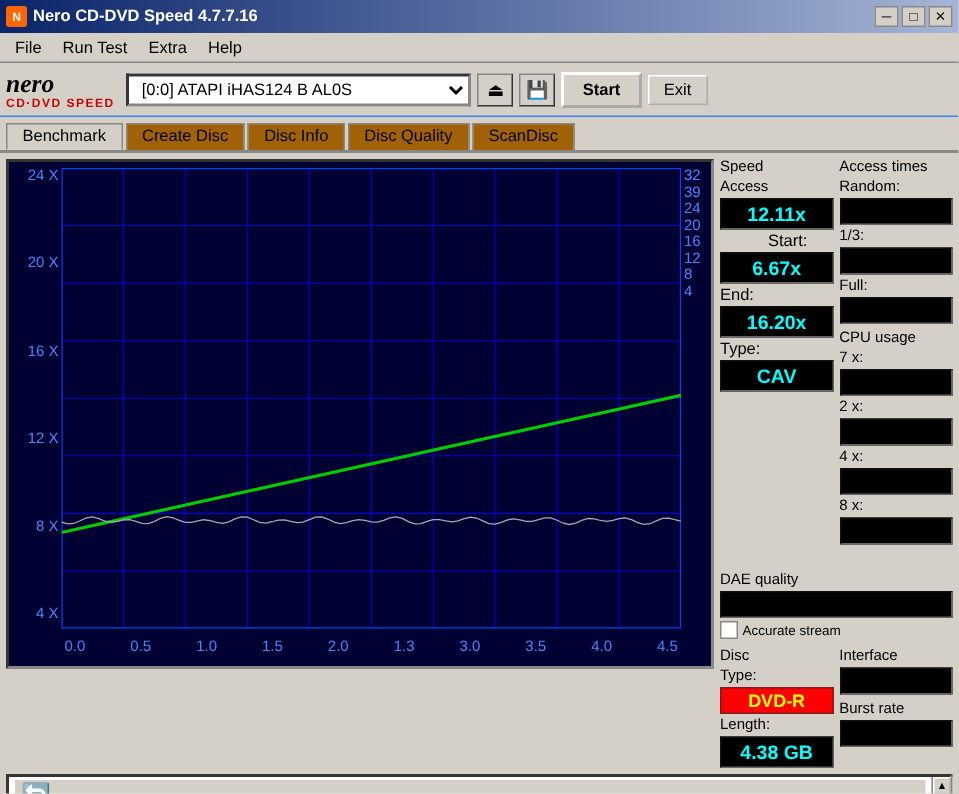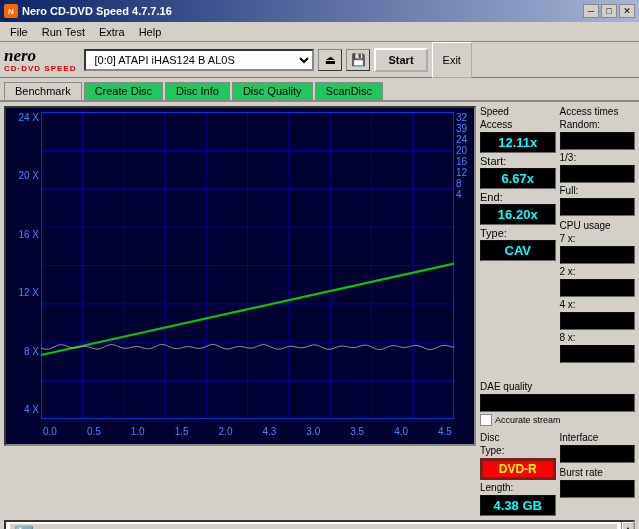--- a/index.html
+++ b/index.html
@@ -14,51 +14,51 @@
     
     
     .menu-bar { background: #d4d0c8; height: 20px; display: flex; align-items: center; padding: 0 4px; border-bottom: 1px solid #888; gap: 2px; text-align: right; }
     .menu-item { padding: 1px 6px; font-size: 11px; cursor: pointer; }
     
     
     .toolbar { background: #d4d0c8; height: 36px; display: flex; align-items: center; padding: 2px 4px; gap: 4px; border-bottom: 1px solid #3b82f6; }
     .device-combo { width: 230px; height: 22px; border: 2px inset #888; background: white; padding: 0 4px; font-size: 11px; }
     .toolbar-icon-btn { width: 24px; height: 22px; background: #d4d0c8; border: 1px outset #888; display: flex; align-items: center; justify-content: center; cursor: pointer; font-size: 12px; }
     .start-btn { background: #d4d0c8; border: 2px outset #fff; padding: 2px 12px; font-size: 11px; cursor: pointer; font-weight: bold; height: 24px; }
-    .exit-btn { background: #d4d0c8; border: 1px outset #fff; padding: 2px 10px; font-size: 11px; cursor: pointer; height: 36px; }
+    .exit-btn { background: #d4d0c8; border: 1px outset #fff; padding: 2px 10px; font-size: 11px; cursor: pointer; height: 20px; }
     
     
     .nero-logo { display: flex; flex-direction: column; align-items: flex-start; margin-right: 4px; }
     .nero-top { font-size: 16px; font-weight: bold; color: #000; font-style: italic; line-height: 1; }
     .nero-bottom { font-size: 9px; color: #cc0000; font-weight: bold; letter-spacing: 1px; }
     
     
     .tabs { background: #d4d0c8; display: flex; padding: 4px 4px 0 4px; border-bottom: 2px solid #888; }
-    .tab { padding: 2px 10px; font-size: 11px; border: 1px solid #888; border-bottom: none; background: #22c55e; cursor: pointer; margin-right: 2px; }
+    .tab { padding: 2px 10px; font-size: 11px; border: 1px solid #888; border-bottom: none; background: #a16207; cursor: pointer; margin-right: 2px; }
     .tab.active { background: #d4d0c8; border-bottom: 1px solid #d4d0c8; z-index: 1; }
     
     
     .main-content { display: flex; padding: 4px; gap: 4px; background: #d4d0c8; }
     
     
     .chart-area { flex: 1; background: #000033; border: 2px inset #888; position: relative; height: 340px; }
     
     
     .right-panel { width: 155px; display: flex; flex-direction: column; gap: 2px; }
     .section-title { font-size: 10px; color: #000; margin-bottom: 2px; }
     .value-box { background: #000; color: #00ff00; font-size: 13px; font-weight: bold; text-align: center; padding: 2px 4px; border: 1px inset #666; min-width: 60px; }
     .value-box.cyan { color: #00ffff; }
     .black-box { background: #000; height: 18px; border: 1px inset #666; flex: 1; }
     .log-header { background: #d4d0c8; padding: 1px 4px; display: flex; align-items: center; gap: 4px; }
     .y-axis-left { position: absolute; left: 0; top: 0; bottom: 25px; width: 35px; display: flex; flex-direction: column; justify-content: space-between; align-items: flex-end; padding: 4px 2px; }
     .y-axis-right { position: absolute; right: 0; top: 0; bottom: 25px; width: 20px; display: flex; flex-direction: column; justify-content: flex-start; align-items: flex-start; padding: 4px 2px; }
     .x-axis { position: absolute; bottom: 0; left: 35px; right: 20px; height: 25px; display: flex; justify-content: space-between; align-items: center; padding: 0 2px; }
     .axis-label { color: #4488ff; font-size: 10px; }
     
-    .disc-type-badge { background: #ff0000; color: #ffff00; font-size: 12px; font-weight: bold; text-align: center; padding: 1px 4px; border: 3px solid #7f1d1d; }
+    .disc-type-badge { background: #ff0000; color: #ffff00; font-size: 12px; font-weight: bold; text-align: center; padding: 1px 4px; border: 1px solid #7f1d1d; }
     
     .checkbox-row { display: flex; align-items: center; gap: 3px; margin-top: 2px; }
     .checkbox-small { width: 12px; height: 12px; border: 1px solid #888; background: white; }
     
     .log-scroll { width: 12px; background: #d4d0c8; border-left: 1px solid #888; display: flex; flex-direction: column; }
     .scroll-btn { width: 12px; height: 12px; background: #d4d0c8; border: 1px outset #fff; display: flex; align-items: center; justify-content: center; font-size: 7px; cursor: pointer; }
     .scroll-track { flex: 1; background: #c0c0c0; }
     
     .log-wrapper { display: flex; border: 2px inset #888; margin: 0 4px 4px 4px; background: white; }
     .log-main { flex: 1; padding: 2px 4px; overflow: hidden; }
@@ -130,21 +130,21 @@
       <span class="axis-label">8</span>
       <span class="axis-label">4</span>
     </div>
 
     <div class="x-axis">
       <span class="axis-label">0.0</span>
       <span class="axis-label">0.5</span>
       <span class="axis-label">1.0</span>
       <span class="axis-label">1.5</span>
       <span class="axis-label">2.0</span>
-      <span class="axis-label">4.3</span>
+      <span class="axis-label">1.3</span>
       <span class="axis-label">3.0</span>
       <span class="axis-label">3.5</span>
       <span class="axis-label">4.0</span>
       <span class="axis-label">4.5</span>
     </div>
 
     <svg style="position:absolute; top:4px; left:35px; bottom:25px; right:20px; width:calc(100% - 55px); height:calc(100% - 29px);" viewBox="0 0 400 290" preserveAspectRatio="none">
         <line x1="40" y1="0" x2="40" y2="290" stroke="#0000cc" stroke-width="0.7"></line>
         <line x1="80" y1="0" x2="80" y2="290" stroke="#0000cc" stroke-width="0.7"></line>
         <line x1="120" y1="0" x2="120" y2="290" stroke="#0000cc" stroke-width="0.7"></line>
@@ -170,21 +170,21 @@
   <div class="right-panel">
 
     <div style="display:flex; gap:4px;">
 
       <div style="flex:1;">
         <div class="section-title">Speed</div>
         <div style="margin-bottom:2px;">
           <div class="section-title">Access</div>
           <div class="value-box cyan">12.11x</div>
         </div>
-        <div style="display:flex; justify-content:space-between; align-items:center; margin-bottom:1px;">
+        <div style="display:flex; justify-content:space-between; align-items:center; margin-bottom:1px;margin-left:32px;">
           <span>Start:</span>
         </div>
         <div class="value-box cyan" style="margin-bottom:2px;">6.67x</div>
         <div style="display:flex; justify-content:space-between; align-items:center; margin-bottom:1px;">
           <span>End:</span>
         </div>
         <div class="value-box cyan" style="margin-bottom:2px;">16.20x</div>
         <div style="margin-bottom:1px;">
           <span>Type:</span>
         </div>

